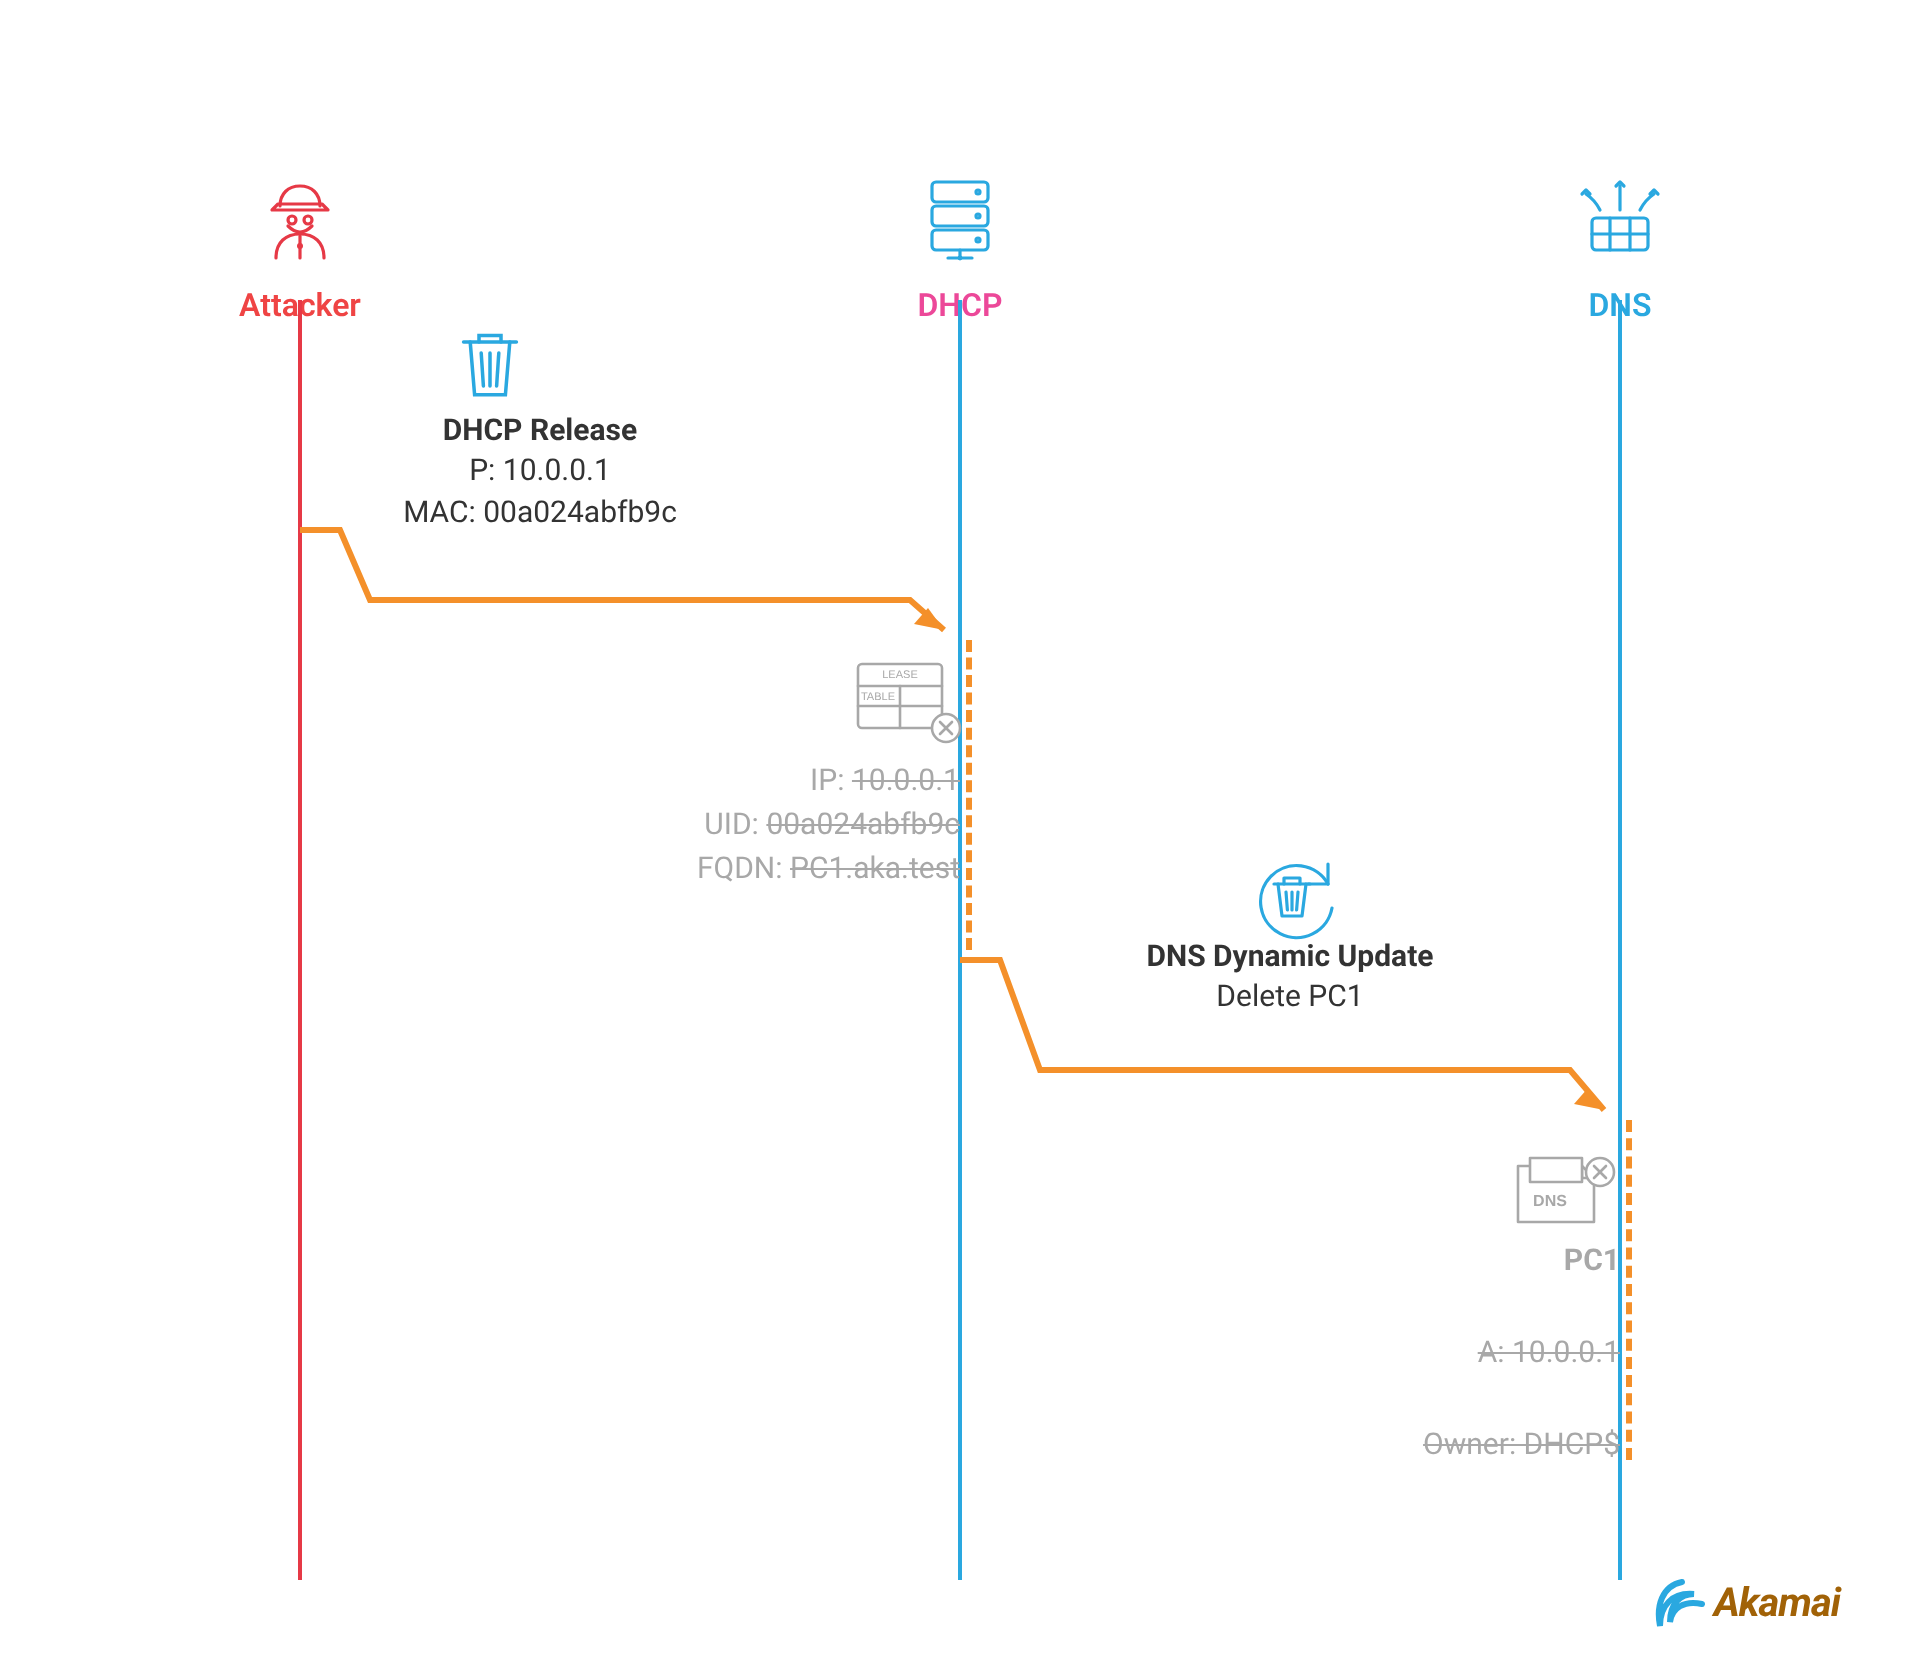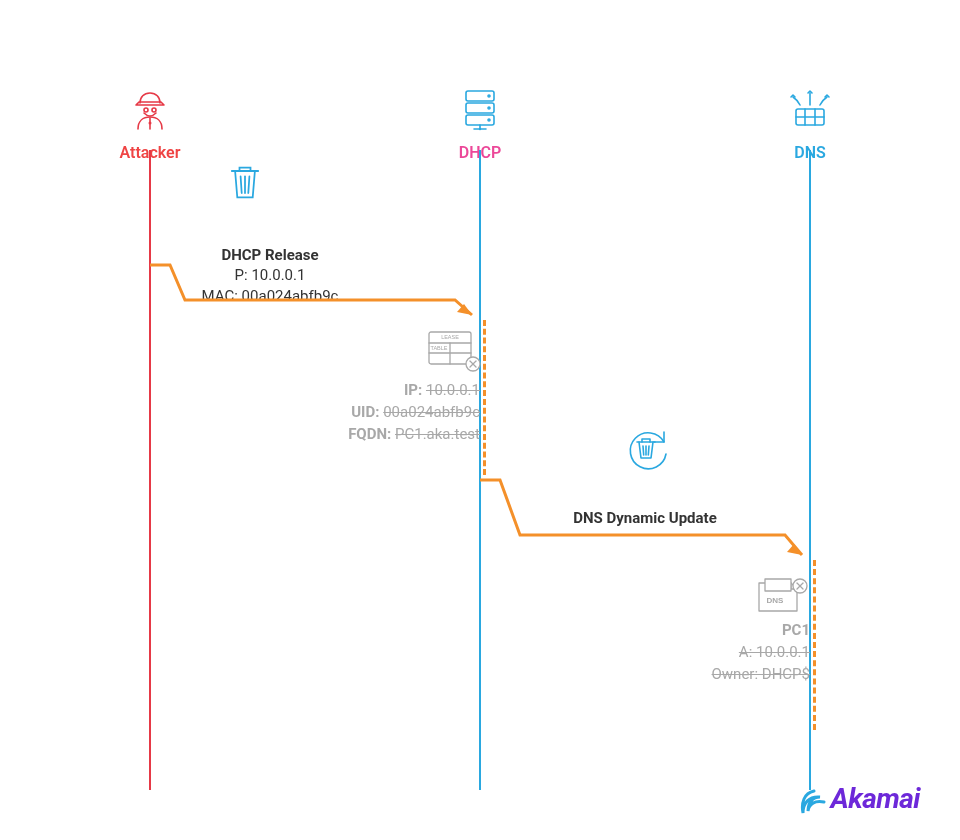--- a/index.html
+++ b/index.html
@@ -35,53 +35,52 @@
   .actor.dns      { left: 750px; color: #2aa8e0; }
 
   .actor-label { margin-top: 6px; }
 
   .msg-block {
     position: absolute;
     text-align: center;
     font-size: 15px;
     color: #333;
     line-height: 1.35;
-    margin-top: 40px;
   }
   .msg-block .title { font-weight: 700; }
   .msg-block .line  { font-weight: 400; text-align: center; }
 
   .result-block {
     position: absolute;
     text-align: right;
     font-size: 15px;
     color: #a8a8a8;
     line-height: 1.45;
   }
   .result-block .title { font-weight: 700; }
-  .result-block .k { font-weight: 700; }
-  .result-block .strike { text-decoration: line-through; }
+  .result-block .k { font-weight: 400; }
+  .result-block .strike { text-decoration: line-through; margin-top: 24px; }
 
   .dashed-activation {
     position: absolute;
     width: 0;
     border-left: 3px dashed #f4902a;
   }
 
   .logo {
     position: absolute;
     right: 40px;
     bottom: 25px;
     font-weight: 700;
     font-style: italic;
-    font-size: 28px;
-    color: #6d28d9;
+    font-size: 20px;
+    color: #a16207;
     letter-spacing: -0.5px;
     display: flex;
-    align-items: flex-end;
+    align-items: flex-start;
   }
   .logo svg { margin-right: 2px; }
 
   svg.arrow {
     position: absolute;
     overflow: visible;
   }
   svg.icon-top { width: 48px; height: 48px; }
 </style>
 </head>
@@ -189,20 +188,21 @@
     <path d="M24 22v-3h8v3"></path>
     <path d="M21 22l2 16h10l2-16"></path>
     <line x1="25" y1="26" x2="25.7" y2="35"></line>
     <line x1="28" y1="26" x2="28" y2="35"></line>
     <line x1="31" y1="26" x2="30.3" y2="35"></line>
   </g>
 </svg>
 
 <div class="msg-block" style="left:530px; top:468px; width:230px;">
   <div class="title">DNS Dynamic Update</div>
+  <div class="line">Delete PC1</div>
 </div>
 
 <svg class="arrow" style="left:480px; top:475px; width:340px; height:90px;" viewBox="0 0 340 90">
   <path d="M0 5 L20 5 L40 60 L305 60 L322 80" fill="none" stroke="#f4902a" stroke-width="3"></path>
   <polygon points="322,80 314,69 307,77" fill="#f4902a"></polygon>
 </svg>
 
 <div class="dashed-activation" style="left:813px; top:560px; height:170px;"></div>
 
 <svg style="position:absolute; left:753px; top:575px; width:56px; height:44px;" viewBox="0 0 56 44">

